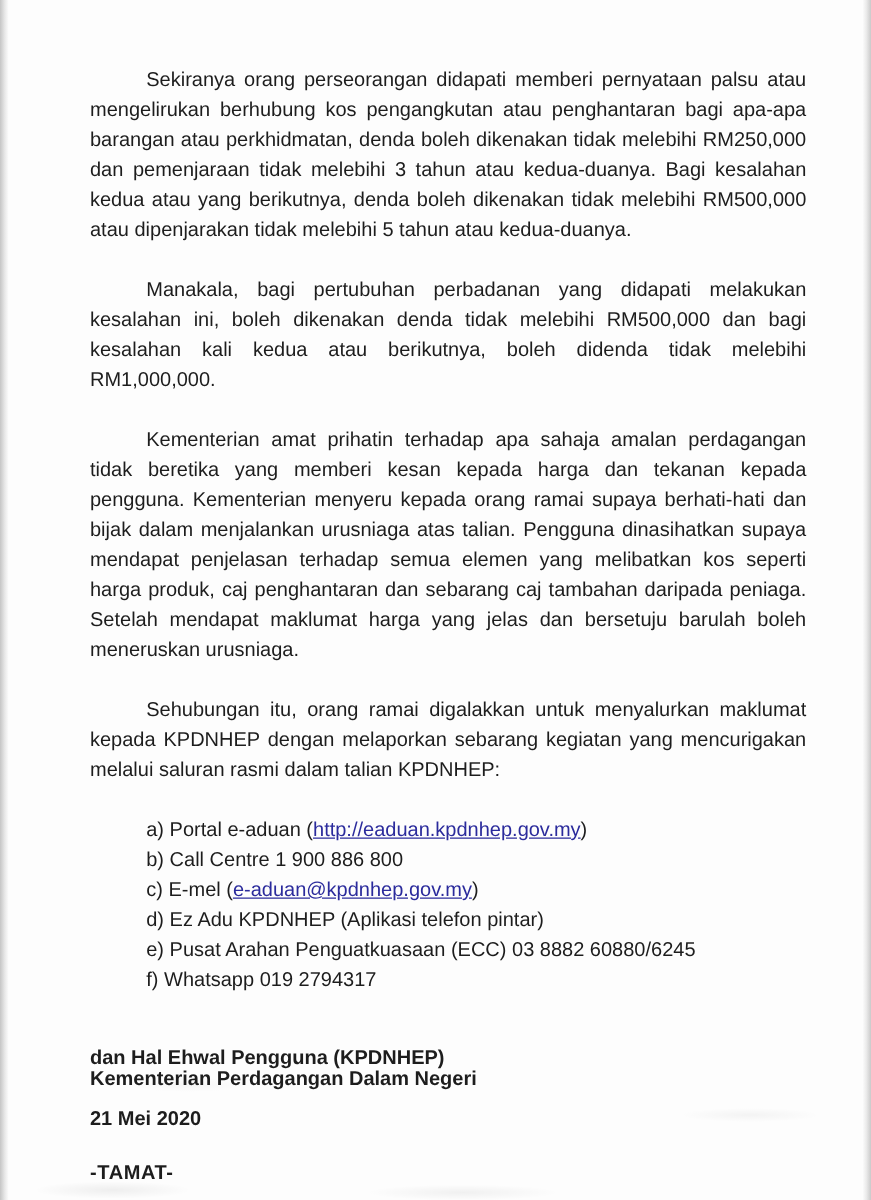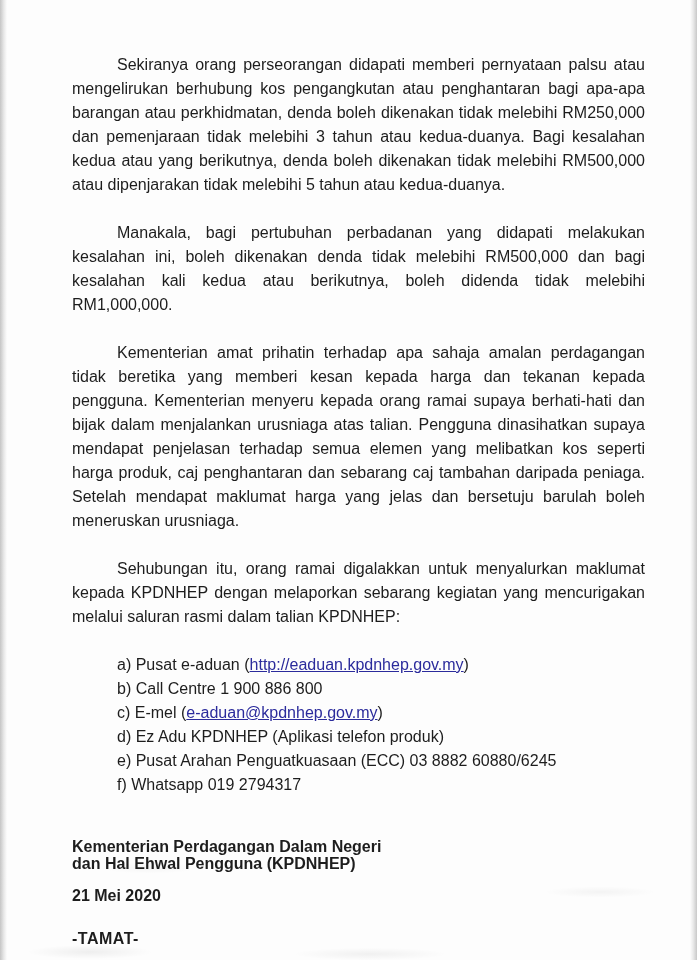--- a/index.html
+++ b/index.html
@@ -78,31 +78,31 @@
 
     <p class="para">Sekiranya orang perseorangan didapati memberi pernyataan palsu atau mengelirukan berhubung kos pengangkutan atau penghantaran bagi apa-apa barangan atau perkhidmatan, denda boleh dikenakan tidak melebihi RM250,000 dan pemenjaraan tidak melebihi 3 tahun atau kedua-duanya. Bagi kesalahan kedua atau yang berikutnya, denda boleh dikenakan tidak melebihi RM500,000 atau dipenjarakan tidak melebihi 5 tahun atau kedua-duanya.</p>
 
     <p class="para">Manakala, bagi pertubuhan perbadanan yang didapati melakukan kesalahan ini, boleh dikenakan denda tidak melebihi RM500,000 dan bagi kesalahan kali kedua atau berikutnya, boleh didenda tidak melebihi RM1,000,000.</p>
 
     <p class="para">Kementerian amat prihatin terhadap apa sahaja amalan perdagangan tidak beretika yang memberi kesan kepada harga dan tekanan kepada pengguna. Kementerian menyeru kepada orang ramai supaya berhati-hati dan bijak dalam menjalankan urusniaga atas talian. Pengguna dinasihatkan supaya mendapat penjelasan terhadap semua elemen yang melibatkan kos seperti harga produk, caj penghantaran dan sebarang caj tambahan daripada peniaga. Setelah mendapat maklumat harga yang jelas dan bersetuju barulah boleh meneruskan urusniaga.</p>
 
     <p class="para">Sehubungan itu, orang ramai digalakkan untuk menyalurkan maklumat kepada KPDNHEP dengan melaporkan sebarang kegiatan yang mencurigakan melalui saluran rasmi dalam talian KPDNHEP:</p>
 
     <ul class="channels">
-      <li><span>a) Pusat e-aduan (</span><a class="doc-link">http://eaduan.kpdnhep.gov.my</a><span>)</span></li>
+      <li><span>a) Portal e-aduan (</span><a class="doc-link">http://eaduan.kpdnhep.gov.my</a><span>)</span></li>
       <li><span>b) Call Centre 1 900 886 800</span><span></span></li>
       <li><span>c) E-mel (</span><a class="doc-link">e-aduan@kpdnhep.gov.my</a><span>)</span></li>
-      <li><span>d) Ez Adu KPDNHEP (Aplikasi telefon produk)</span><span></span></li>
+      <li><span>d) Ez Adu KPDNHEP (Aplikasi telefon pintar)</span><span></span></li>
       <li><span>e) Pusat Arahan Penguatkuasaan (ECC) 03 8882 60880/6245</span><span></span></li>
       <li><span>f) Whatsapp 019 2794317</span><span></span></li>
     </ul>
 
     <div class="signature">
+      <div>dan Hal Ehwal Pengguna (KPDNHEP)</div>
       <div>Kementerian Perdagangan Dalam Negeri</div>
-      <div>dan Hal Ehwal Pengguna (KPDNHEP)</div>
     </div>
 
     <div class="doc-date">21 Mei 2020</div>
 
     <div class="end-marker">-TAMAT-</div>
 
   </div>
 </div>
 
 </body></html>

